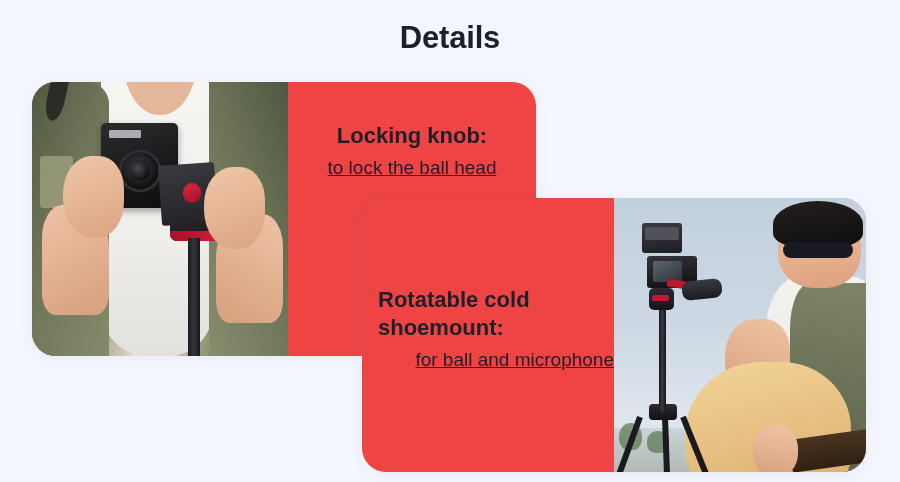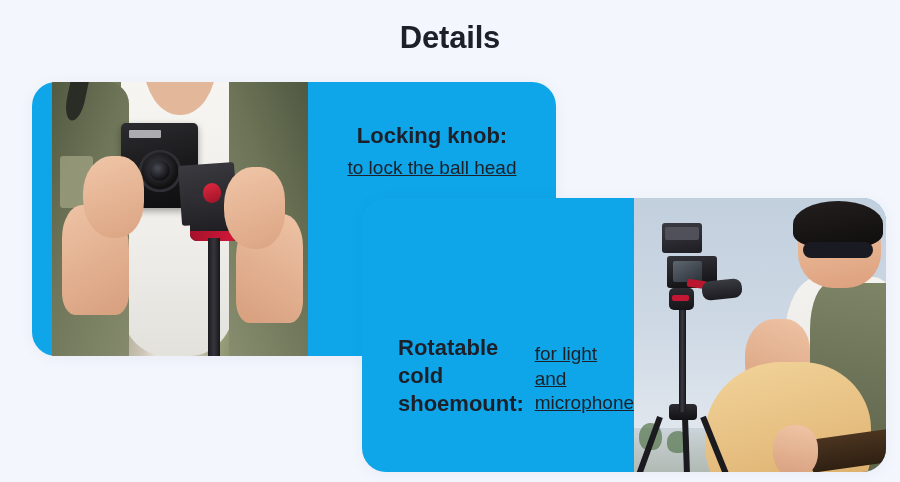--- a/index.html
+++ b/index.html
@@ -24,26 +24,25 @@
     text-align: center;
     font-size: 31px;
     font-weight: bold;
     letter-spacing: -0.2px;
     color: #1d2029;
   }
 
   
   .card {
     position: absolute;
-    background: #0ea5e9;
+    background: #ef4444;
     border-radius: 24px;
     overflow: hidden;
     display: flex;
     box-shadow: 0 2px 14px rgba(80, 95, 150, 0.07);
-    padding-left: 20px;
   }
 
   
   .card-locking {
     left: 32px;
     top: 82px;
     width: 504px;
     height: 274px;
   }
   .card-locking .photo-slot { width: 256px; height: 274px; }
@@ -62,21 +61,22 @@
   .card-shoemount {
     left: 362px;
     top: 198px;
     width: 504px;
     height: 274px;
   }
   .card-shoemount .text-slot {
     width: 252px;
     height: 274px;
     display: flex;
-    align-items: center;
+    flex-direction: column;
+    align-items: flex-end;
     justify-content: flex-start;
     padding: 88px 0 0 16px;
     box-sizing: border-box;
   }
   .card-shoemount .photo-slot { width: 252px; height: 274px; }
 
   
   .heading {
     font-size: 22px;
     font-weight: bold;
@@ -341,21 +341,21 @@
     <p class="heading">Locking knob:</p>
     <p class="subtext">to lock the ball head</p>
   </div>
 
 </div>
 
 <div class="card card-shoemount">
 
   <div class="text-slot left-align">
     <p class="heading">Rotatable cold shoemount:</p>
-    <p class="subtext">for light and microphone</p>
+    <p class="subtext">for ball and microphone</p>
   </div>
 
   <div class="photo-slot scene-shoe">
     <div class="sh-sky"></div>
     <div class="sh-horizon"></div>
     <div class="sh-tree t1"></div>
     <div class="sh-tree t2"></div>
     <div class="sh-man-body"></div>
     <div class="sh-vest"></div>
     <div class="sh-man-head"></div>

